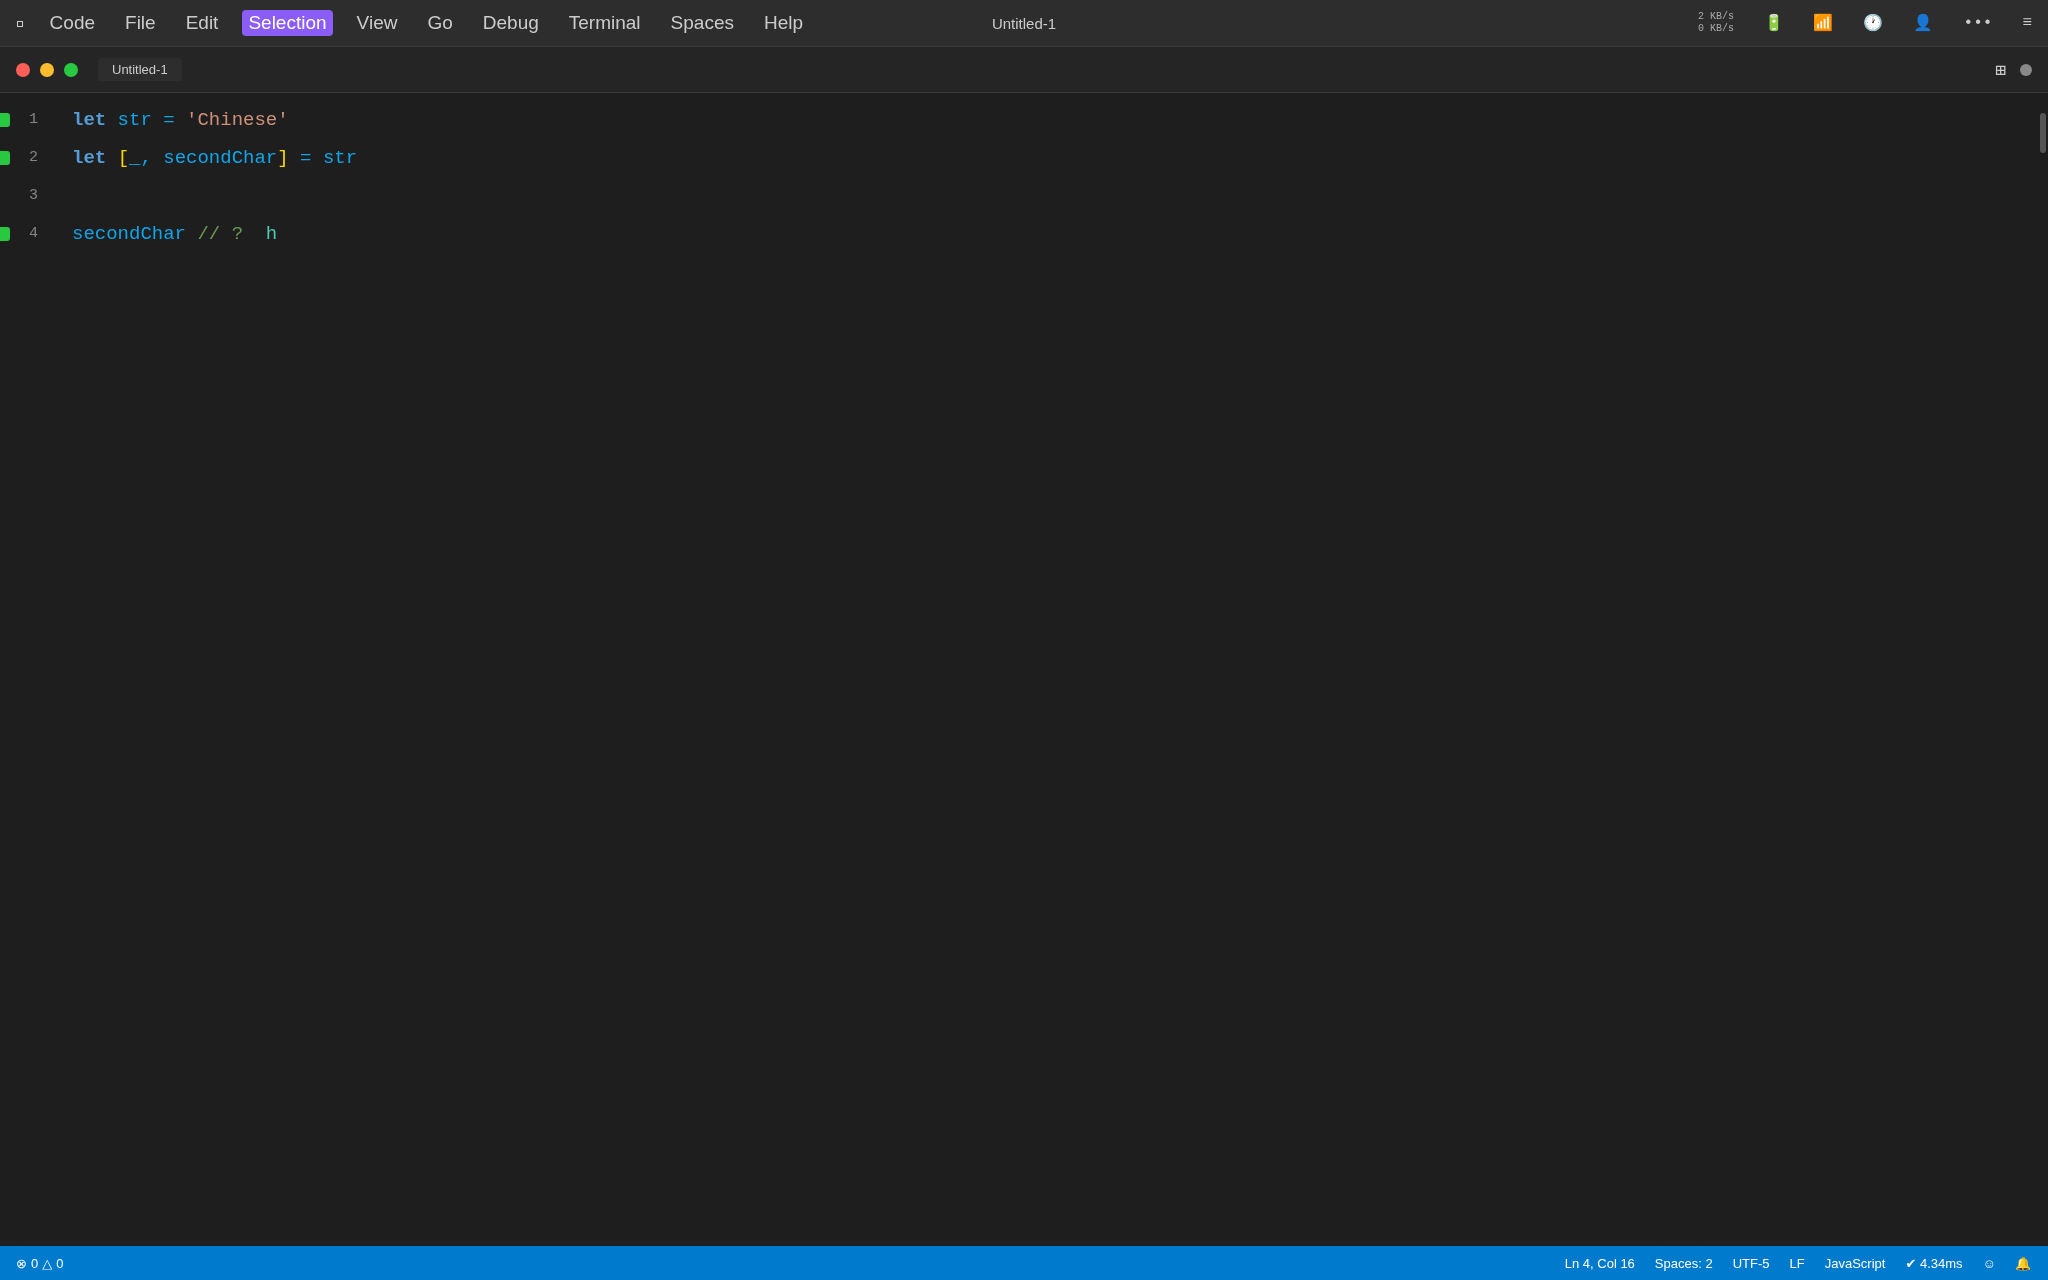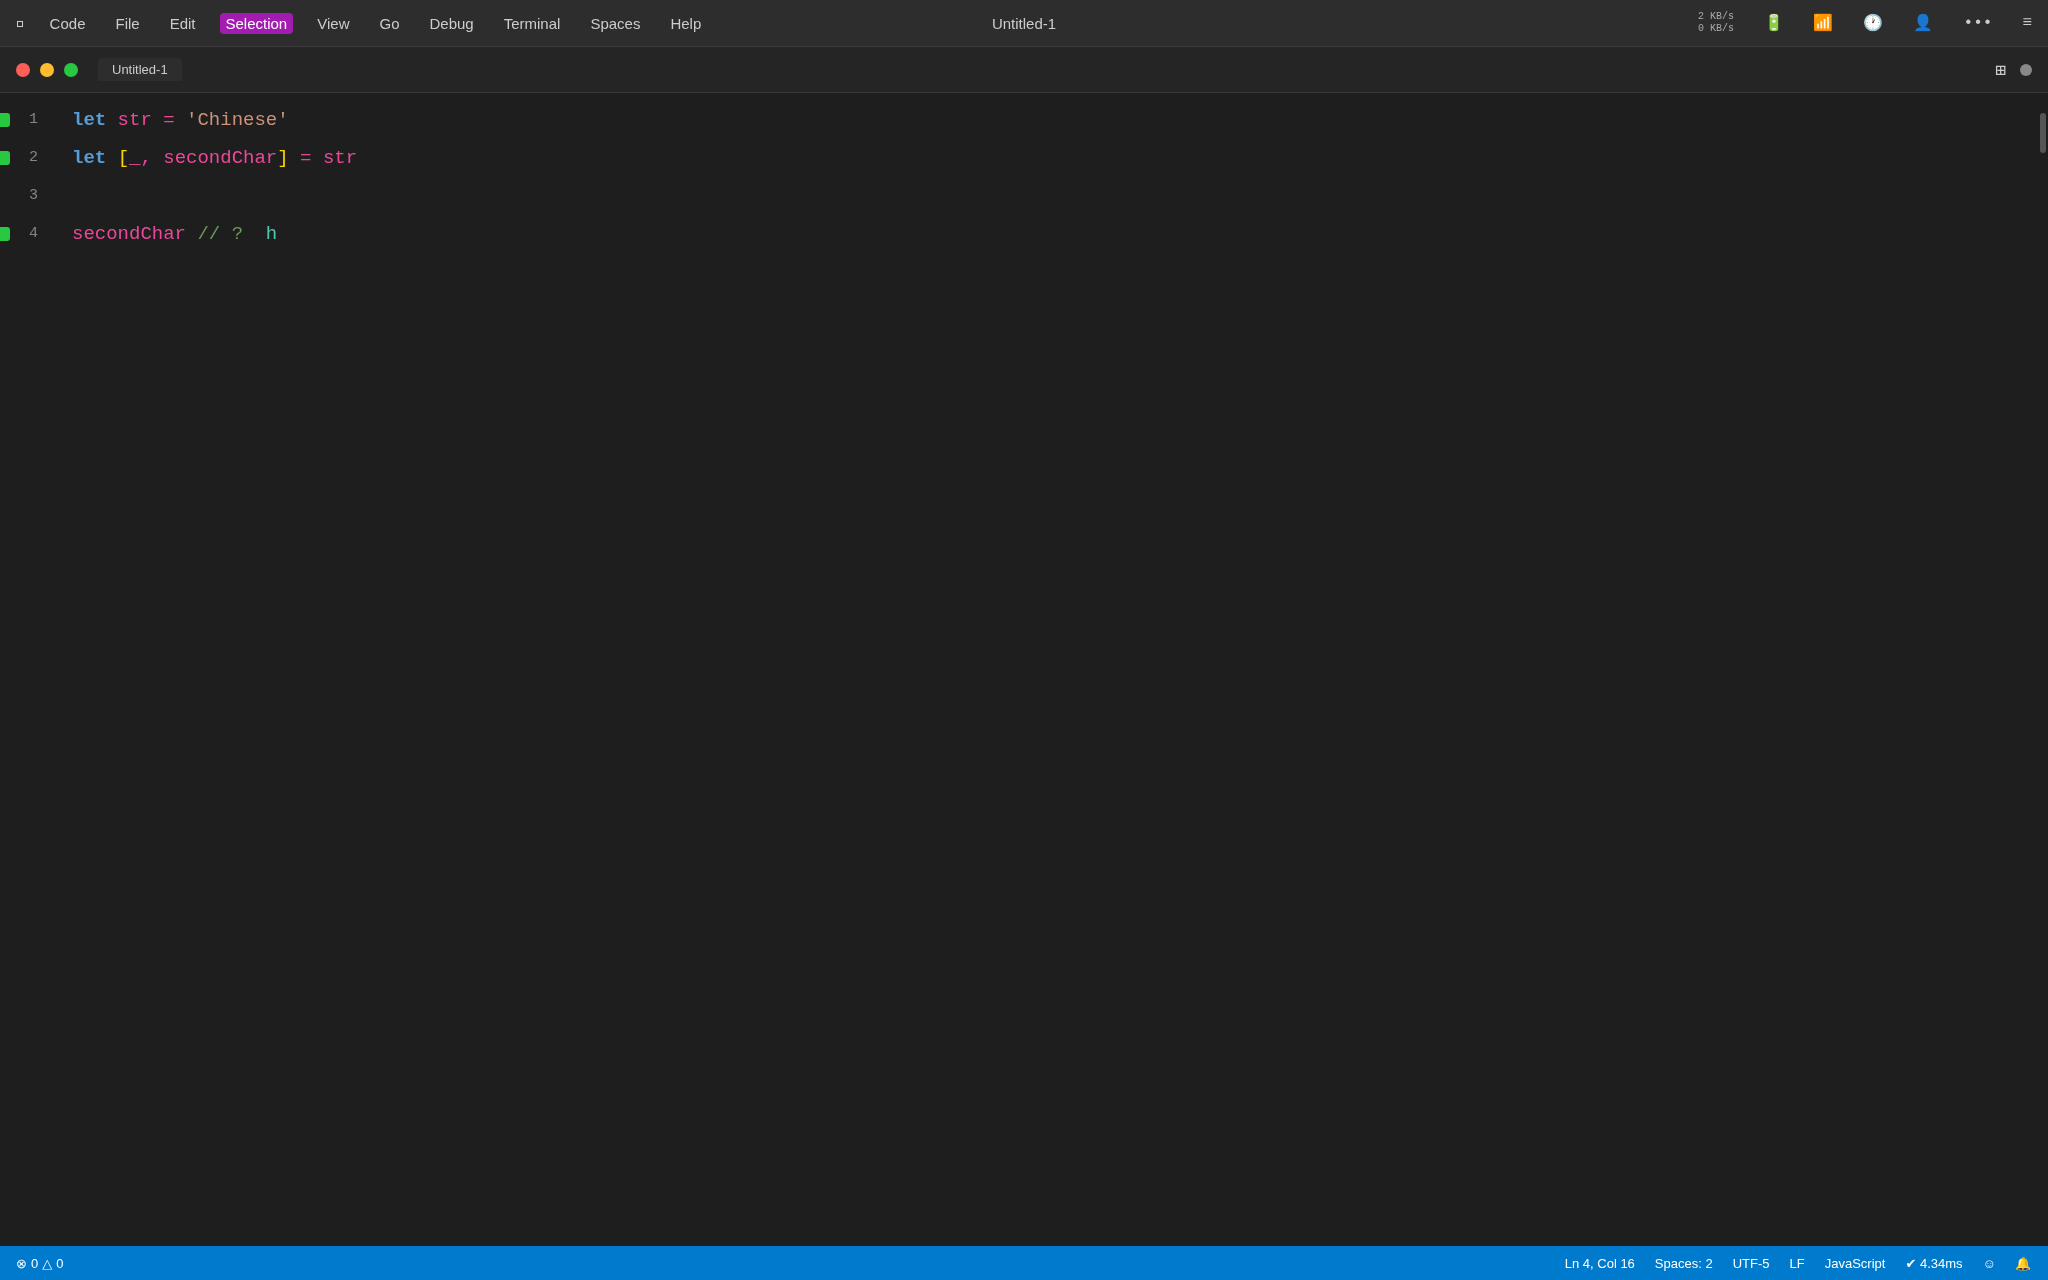--- a/index.html
+++ b/index.html
@@ -29,30 +29,30 @@
       align-items: center;
       gap: 18px;
     }
 
     .apple-logo {
       font-size: 16px;
       color: #cccccc;
     }
 
     .menu-item {
-      font-size: 15px;
+      font-size: 19px;
       color: #cccccc;
       font-family: -apple-system, 'Helvetica Neue', sans-serif;
       cursor: default;
       padding: 2px 6px;
       border-radius: 4px;
     }
 
     .menu-item.active {
-      background: #a21caf;
+      background: #8b5cf6;
       color: #ffffff;
     }
 
     .titlebar-center {
       position: absolute;
       left: 50%;
       transform: translateX(-50%);
       font-size: 15px;
       color: #cccccc;
       font-family: -apple-system, 'Helvetica Neue', sans-serif;
@@ -198,21 +198,21 @@
       display: flex;
       align-items: flex-end;
       font-size: 19px;
       line-height: 38px;
       white-space: pre;
     }
 
     
     .kw { color: #569cd6; font-weight: bold; }        
     .str { color: #ce9178; }                           
-    .plain { color: #ec4899; }                         
+    .plain { color: #0ea5e9; }                         
     .comment { color: #6a9955; }                       
     .result { color: #4ec9b0; }                        
     .bracket { color: #ffd700; }                       
 
     
     .scrollbar-track {
       width: 10px;
       background: #1e1e1e;
       position: relative;
     }

